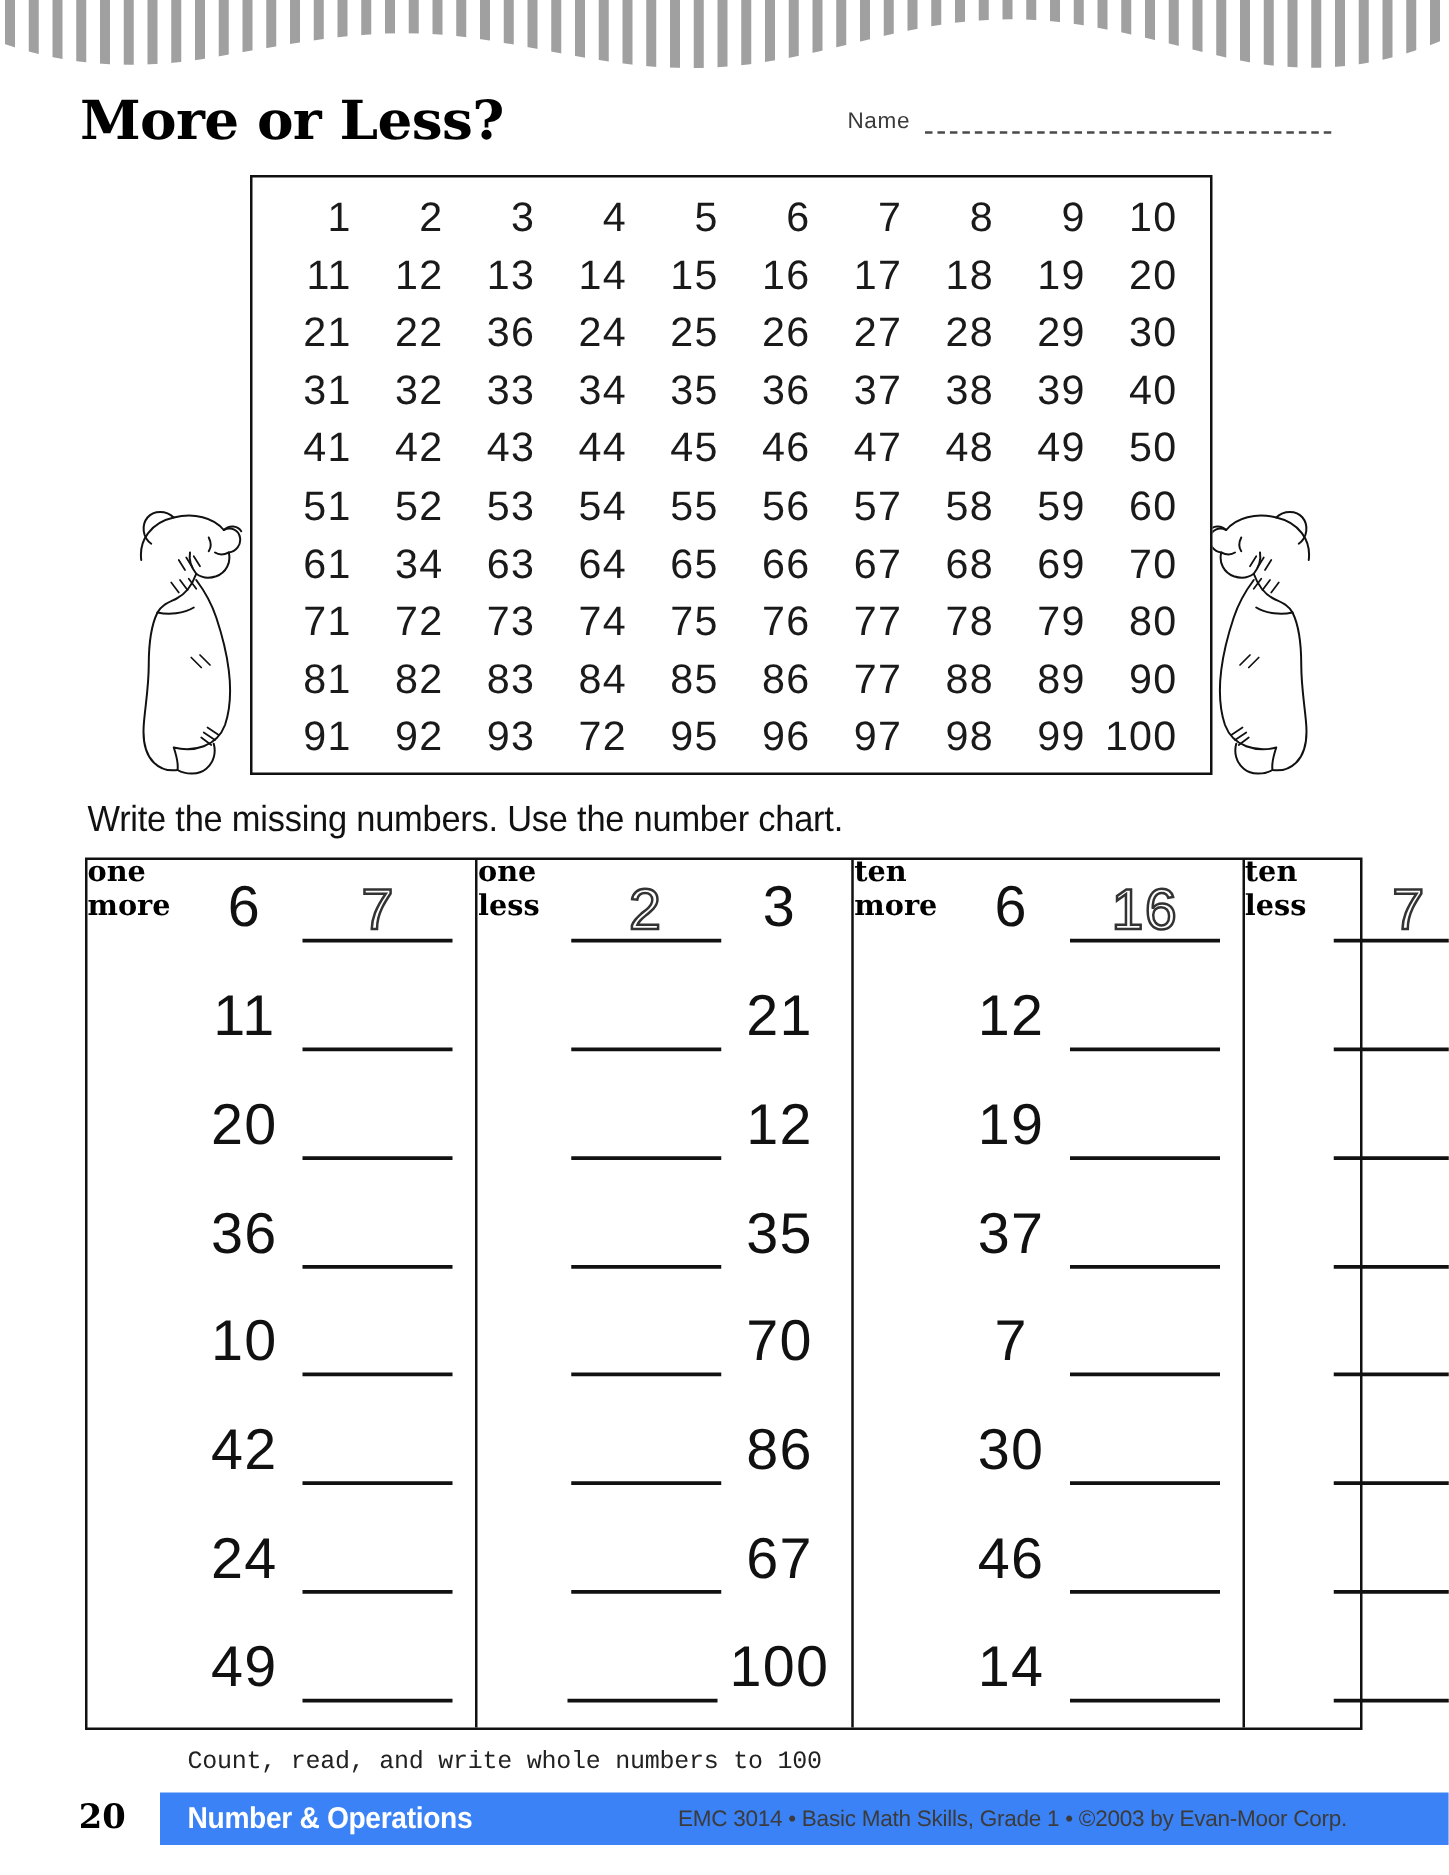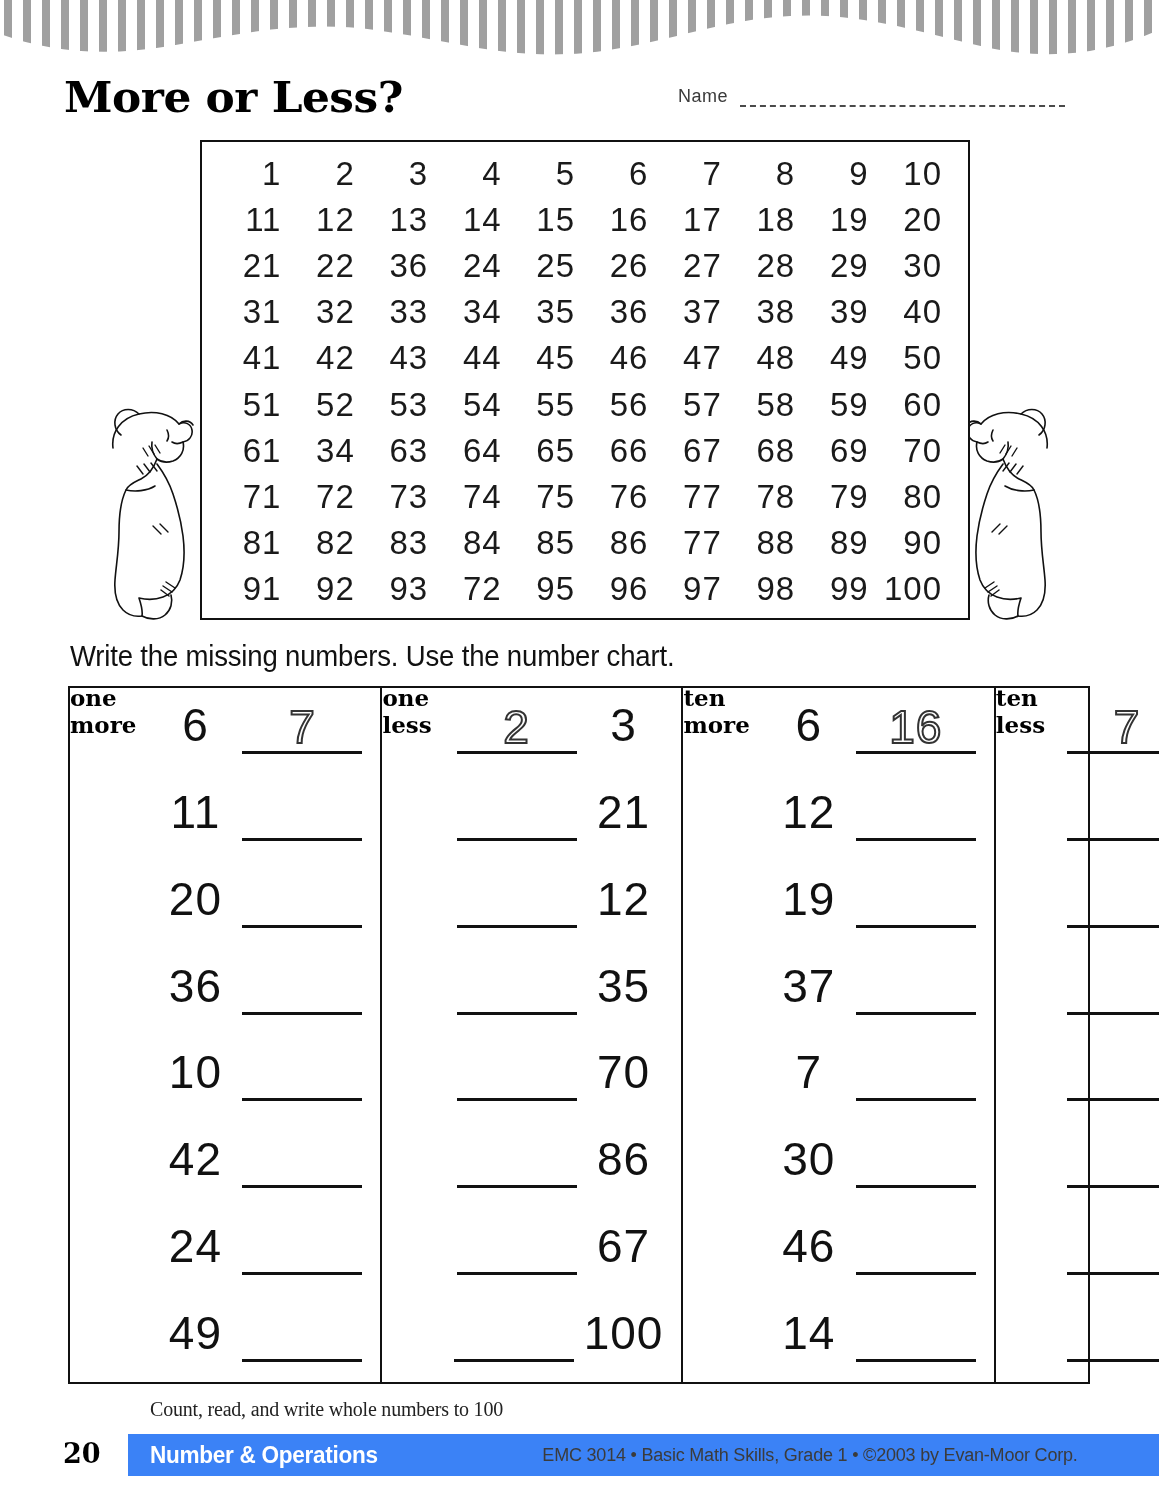--- a/index.html
+++ b/index.html
@@ -183,21 +183,21 @@
     letter-spacing: 1px;
     color: transparent;
     -webkit-text-stroke: 2px #333;
     text-shadow: none;
   }
 
   
   .standard {
     position: absolute;
     left: 150px; top: 1398px;
-    font-family: Liberation Serif, serif;
+    font-family: Liberation Mono, monospace;
     font-size: 20px;
     color: #222;
     letter-spacing: -0.2px;
   }
   .footer {
     position: absolute;
     left: 0; top: 1434px;
     width: 1159px;
     height: 42px;
   }

